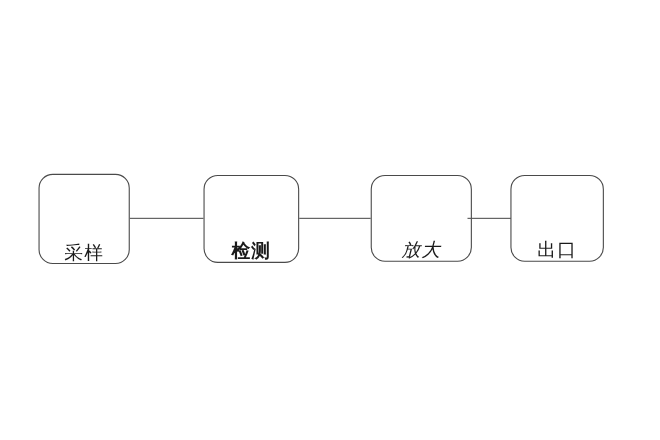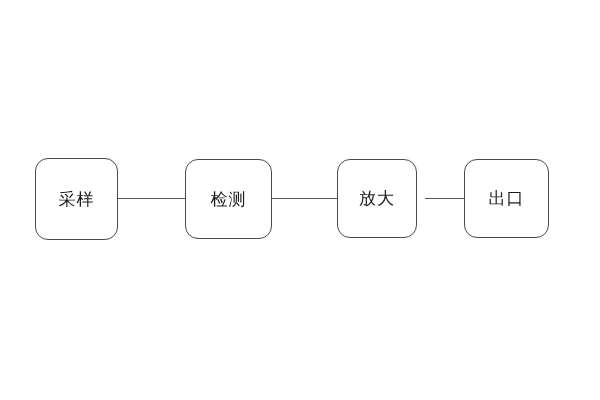--- a/index.html
+++ b/index.html
@@ -19,39 +19,39 @@
     height: 400px;
     background: #ffffff;
   }
   .flow-node {
     position: absolute;
     box-sizing: border-box;
     border: 1.5px solid #4a4a4a;
     border-radius: 13px;
     background: #ffffff;
     display: flex;
-    align-items: center;
+    align-items: flex-end;
     justify-content: center;
   }
   .flow-node .node-label {
     font-size: 17px;
     color: #1a1a1a;
     letter-spacing: 1px;
     line-height: 1;
     white-space: nowrap;
   }
   .connector {
     position: absolute;
     height: 0;
     border-top: 1.6px solid #555555;
   }
   
   #node-0 { left: 35px;  top: 158px; width: 83px; height: 82px; }
-  #node-1 { left: 185px; top: 159px; width: 87px; height: 80px; }
-  #node-2 { left: 337px; top: 159px; width: 80px; height: 79px; }
+  #node-1 { left: 185px; top: 159px; width: 87px; height: 80px; font-weight: bold; }
+  #node-2 { left: 337px; top: 159px; width: 92px; height: 79px; font-style: italic; }
   #node-3 { left: 464px; top: 159px; width: 85px; height: 79px; }
   #conn-0 { left: 118px; top: 198px; width: 67px; }
   #conn-1 { left: 272px; top: 198px; width: 65px; }
   #conn-2 { left: 425px; top: 198px; width: 63px; }
 </style>
 </head>
 <body>
 
 <div class="canvas">
 

